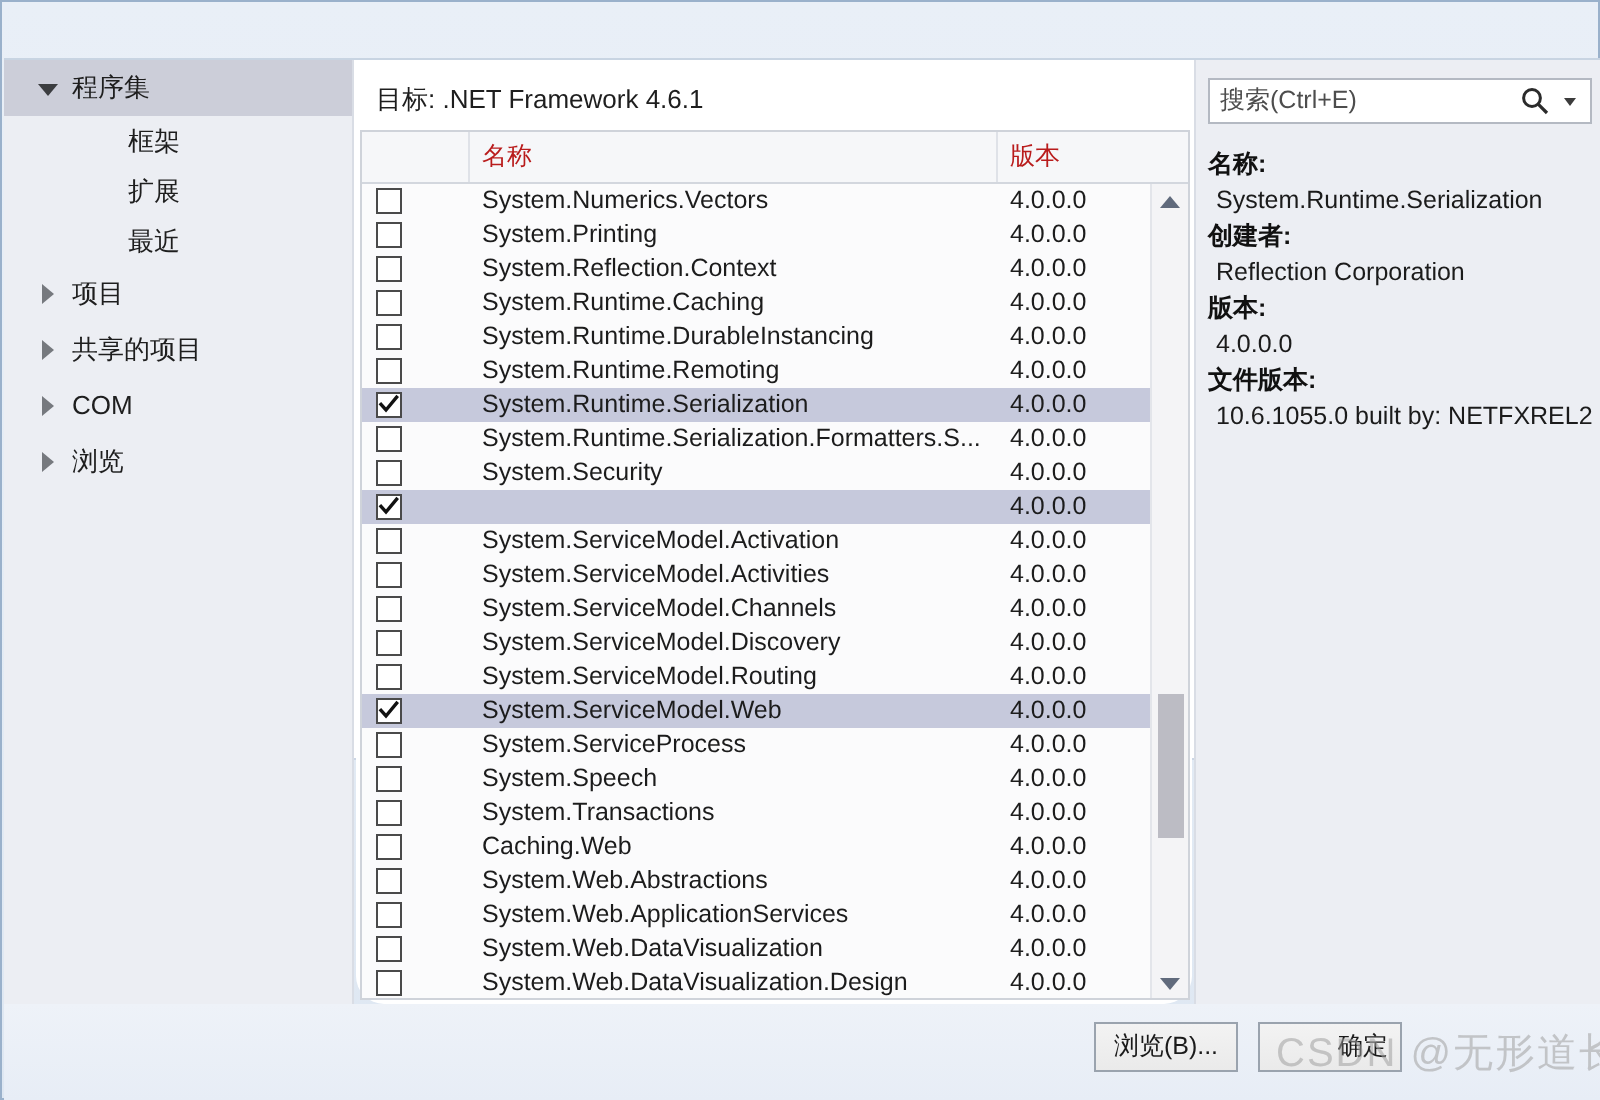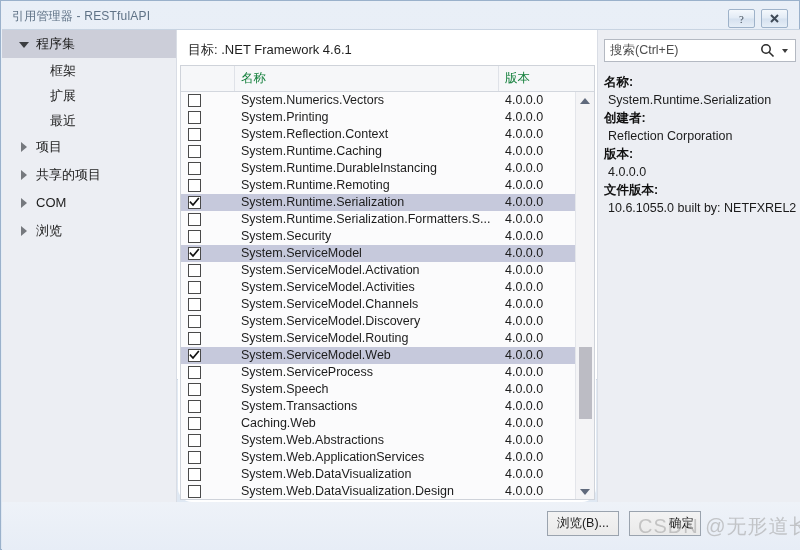--- a/index.html
+++ b/index.html
@@ -96,21 +96,21 @@
     white-space: nowrap;
     cursor: default;
     user-select: none;
   }
   .nav-item.selected {
     background: #ccced9;
   }
   .nav-item.child {
     height: 25px;
     line-height: 25px;
-    padding-left: 48px;
+    padding-left: 62px;
     font-size: 13px;
   }
   .nav-item .tw {
     position: absolute;
     left: 16px;
     top: 0;
     width: 12px;
     height: 28px;
     display: flex;
     align-items: center;
@@ -164,21 +164,21 @@
     background: #f6f7f9;
     border-bottom: 1px solid #d3d7de;
     box-sizing: border-box;
   }
   .grid-head .hcell {
     position: absolute;
     top: 0;
     height: 25px;
     line-height: 25px;
     font-size: 12.5px;
-    color: #15803d;
+    color: #b91c1c;
     box-sizing: border-box;
     padding-left: 6px;
     white-space: nowrap;
   }
   .hcell.c-check { left: 0;   width: 54px; border-right: 1px solid #dfe2e8; }
   .hcell.c-name  { left: 54px; width: 264px; border-right: 1px solid #dfe2e8; }
   .hcell.c-ver   { left: 318px; width: 75px; }
 
   .grid-body {
     position: absolute;
@@ -370,35 +370,20 @@
     letter-spacing: 1px;
     font-family: "Liberation Sans", "DejaVu Sans", sans-serif;
   }
 </style>
 </head>
 <body>
 
 <div id="dialog">
   <div class="win-frame">
 
-    <div class="title-bar">
-      <div class="title-text">引用管理器 - RESTfulAPI</div>
-
-      <div class="title-btn" id="help-btn">
-        <svg width="13" height="13" viewBox="0 0 13 13">
-          <text x="6.5" y="10.5" font-family="Liberation Serif, serif" font-size="11" fill="#3f4a57" text-anchor="middle">?</text>
-        </svg>
-      </div>
-
-      <div class="title-btn" id="close-btn">
-        <svg width="13" height="13" viewBox="0 0 13 13">
-          <path d="M3 3 L10 10 M10 3 L3 10" stroke="#3f4a57" stroke-width="2" fill="none"></path>
-        </svg>
-      </div>
-    </div>
 
     <div class="client">
 
       <div class="sidebar">
         <div id="nav-list">
             <div class="nav-item selected"><span class="tw">
                 <span class="tw-expanded"></span>
               </span><span>程序集</span></div>
             <div class="nav-item child"><span>框架</span></div>
             <div class="nav-item child"><span>扩展</span></div>
@@ -477,21 +462,20 @@
                 <span class="cb"></span>
                 <span class="nm">System.Security</span>
                 <span class="vr">4.0.0.0</span>
               </div>
               <div class="row checked">
                 <span class="cb">
                   <svg width="11" height="11" viewBox="0 0 11 11">
                     <path d="M1.5 5.2 L4 8 L9.3 1.6" stroke="#111" stroke-width="1.7" fill="none" stroke-linecap="square"></path>
                   </svg>
                 </span>
-                <span class="nm">System.ServiceModel</span>
                 <span class="vr">4.0.0.0</span>
               </div>
               <div class="row">
                 <span class="cb"></span>
                 <span class="nm">System.ServiceModel.Activation</span>
                 <span class="vr">4.0.0.0</span>
               </div>
               <div class="row">
                 <span class="cb"></span>
                 <span class="nm">System.ServiceModel.Activities</span>

